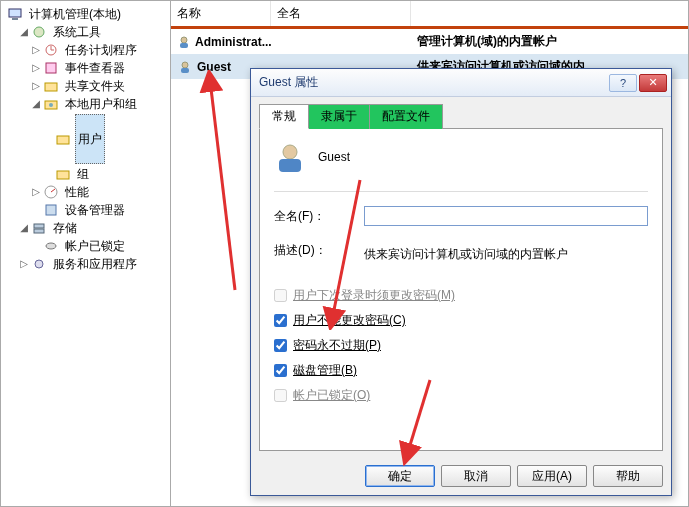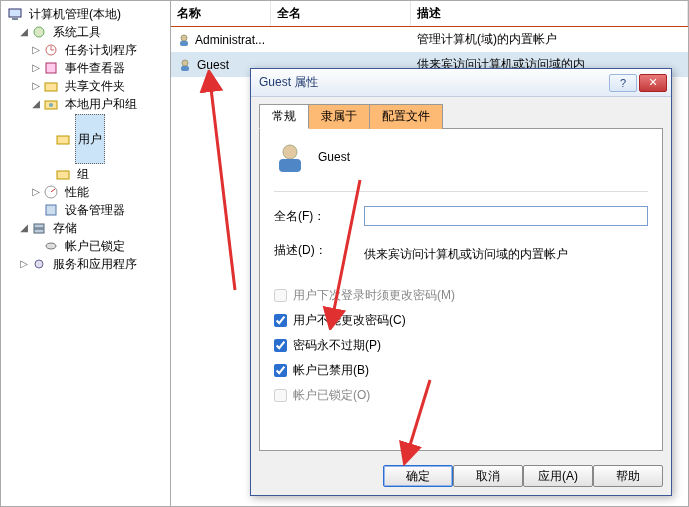--- a/index.html
+++ b/index.html
@@ -12,58 +12,58 @@
 .tree-item .exp { width: 10px; text-align: center; color: #666; font-size: 10px; margin-right: 2px; }
 .tree-item .ic { width: 16px; height: 16px; margin-right: 4px; display: inline-flex; align-items: center; justify-content: center; }
 .lvl1 { padding-left: 4px; }
 .lvl2 { padding-left: 16px; }
 .lvl3 { padding-left: 28px; }
 .lvl4 { padding-left: 40px; }
 .tree-item.sel .lbl { background: #cce4f7; border: 1px dotted #666; padding: 16px 2px; }
 .tree-item .lbl { padding: 0 2px; }
 
 .list-pane { flex: 1; position: relative; }
-.list-header { display: flex; border-bottom: 1px solid #c2410c; background: #fff; font-weight: bold; }
+.list-header { display: flex; border-bottom: 3px solid #c2410c; background: #fff; }
 .list-header .col { padding: 4px 6px; border-right: 1px solid #e5e5e5; color: #000; }
 .col-name { width: 100px; }
 .col-full { width: 140px; }
 .col-desc { flex: 1; }
-.list-body .row { display: flex; padding: 2px 0; }
+.list-body .row { display: flex; padding: 2px 0; font-weight: bold; }
 .list-body .row .c { padding: 2px 6px; white-space: nowrap; overflow: hidden; text-overflow: ellipsis; }
 .list-body .row .c.col-name { display: flex; align-items: center; }
 .row-ic { width: 16px; height: 16px; margin-right: 4px; display: inline-flex; align-items: center; justify-content: center; }
 .row.sel { background: #d8e6f2; }
 
 .dialog { position: absolute; left: 250px; top: 68px; width: 422px; height: 428px; background: #f0f0f0; border: 1px solid #3b5998; box-shadow: 2px 2px 8px rgba(0,0,0,.3); display: flex; flex-direction: column; z-index: 50; }
 .dlg-titlebar { background: linear-gradient(#fdfdfd,#e4ecf7); height: 28px; display: flex; align-items: center; padding: 0 4px 0 8px; border-bottom: 1px solid #c2cde0; }
 .dlg-title { flex: 1; color: #1f3b6f; }
 .wbtn { width: 28px; height: 18px; border: 1px solid #9bb7e0; background: linear-gradient(#f4f8fd,#dbe7f6); margin-left: 2px; display: inline-flex; align-items: center; justify-content: center; font-size: 11px; color: #26477d; border-radius: 2px; }
 .wbtn.close { background: linear-gradient(#e97a7a,#c33a3a); color: #fff; border-color: #a22; }
 
 .dlg-body { flex: 1; padding: 6px 8px; display: flex; flex-direction: column; }
 .tabstrip { display: flex; position: relative; top: 1px; }
-.tab { border: 1px solid #999; border-bottom: none; padding: 3px 12px; background: #fdba74; margin-right: -1px; font-size: 12px; }
+.tab { border: 1px solid #999; border-bottom: none; padding: 3px 12px; background: #22c55e; margin-right: -1px; font-size: 12px; }
 .tab.active { background: #fff; border-bottom: 1px solid #fff; position: relative; z-index: 2; text-align: center; }
 .tabpage { border: 1px solid #999; background: #fff; flex: 1; padding: 12px 14px; display: flex; flex-direction: column; }
 
 .user-head { display: flex; align-items: center; margin-bottom: 10px; }
 .user-head .uic { width: 32px; height: 32px; margin-right: 12px; display:inline-flex; align-items:center; justify-content:center; }
 
 .field-row { display: flex; align-items: center; margin: 6px 0; }
 .field-row .flab { width: 90px; }
 .field-row input.txt { flex: 1; border: 1px solid #7a9ccf; padding: 2px 4px; font-size: 12px; height: 20px; }
 .field-row .fval { flex: 1; margin-top: 8px; }
 
 hr.sep { border: none; border-top: 1px solid #ddd; margin: 8px 0; }
 
-.cb-row { margin: 4px 0; display: flex; align-items: center; }
+.cb-row { margin: 4px 0; display: flex; align-items: center; text-decoration: underline; }
 .cb-row input { margin: 0 6px 0 0; accent-color: #2a6fcf; }
 .cb-row.disabled { color: #888; }
 
-.dlg-buttons { display: flex; justify-content: flex-end; padding: 8px; gap: 0; }
+.dlg-buttons { display: flex; justify-content: flex-end; padding: 8px; gap: 6px; }
 .btn { min-width: 70px; height: 22px; border: 1px solid #888; background: linear-gradient(#fdfdfd,#e3e3e3); padding: 0 10px; font-size: 12px; border-radius: 2px; }
 .btn.def { border: 1px solid #2a6fcf; box-shadow: 0 0 0 1px #8fb6ef inset; }
 .btn:disabled { color: #999; }
 
 .arrow { position: absolute; pointer-events: none; z-index: 200; }
 
 
 svg { display: block; }
 </style>
 </head>
@@ -193,21 +193,20 @@
           </svg>
         </span>
       <span class="lbl">服务和应用程序</span>
     </div>
   </div>
 
   <div class="list-pane">
     <div class="list-header">
       <div class="col col-name">名称</div>
       <div class="col col-full">全名</div>
-      <div class="col col-desc">描述</div>
     </div>
     <div class="list-body">
       <div class="row">
         <div class="c col-name">
             <span class="row-ic">
               <svg width="14" height="14">
                 <circle cx="7" cy="5" r="3" fill="#d9c39a" stroke="#997"></circle>
                 <rect x="3" y="8" width="8" height="5" rx="2" fill="#5a8fc7"></rect>
               </svg>
             </span>
@@ -272,21 +271,21 @@
       <div class="cb-row">
         <input type="checkbox" checked="" style="">
         <span>用户不能更改密码(C)</span>
       </div>
       <div class="cb-row">
         <input type="checkbox" checked="" style="">
         <span>密码永不过期(P)</span>
       </div>
       <div class="cb-row">
         <input type="checkbox" checked="" style="">
-        <span>帐户已禁用(B)</span>
+        <span>磁盘管理(B)</span>
       </div>
       <div class="cb-row disabled">
         <input type="checkbox" disabled="" style="">
         <span>帐户已锁定(O)</span>
       </div>
     </div>
   </div>
   <div class="dlg-buttons">
     <button class="btn def">确定</button>
     <button class="btn">取消</button>

